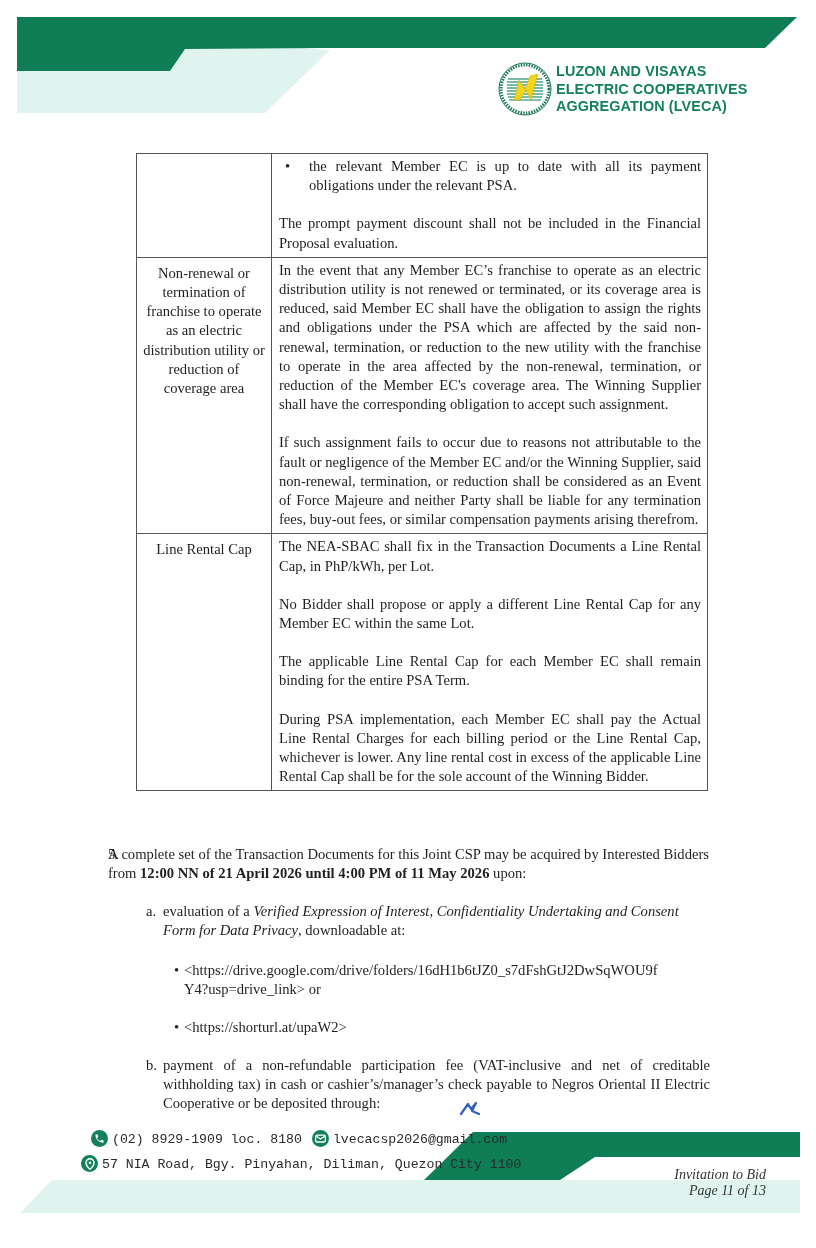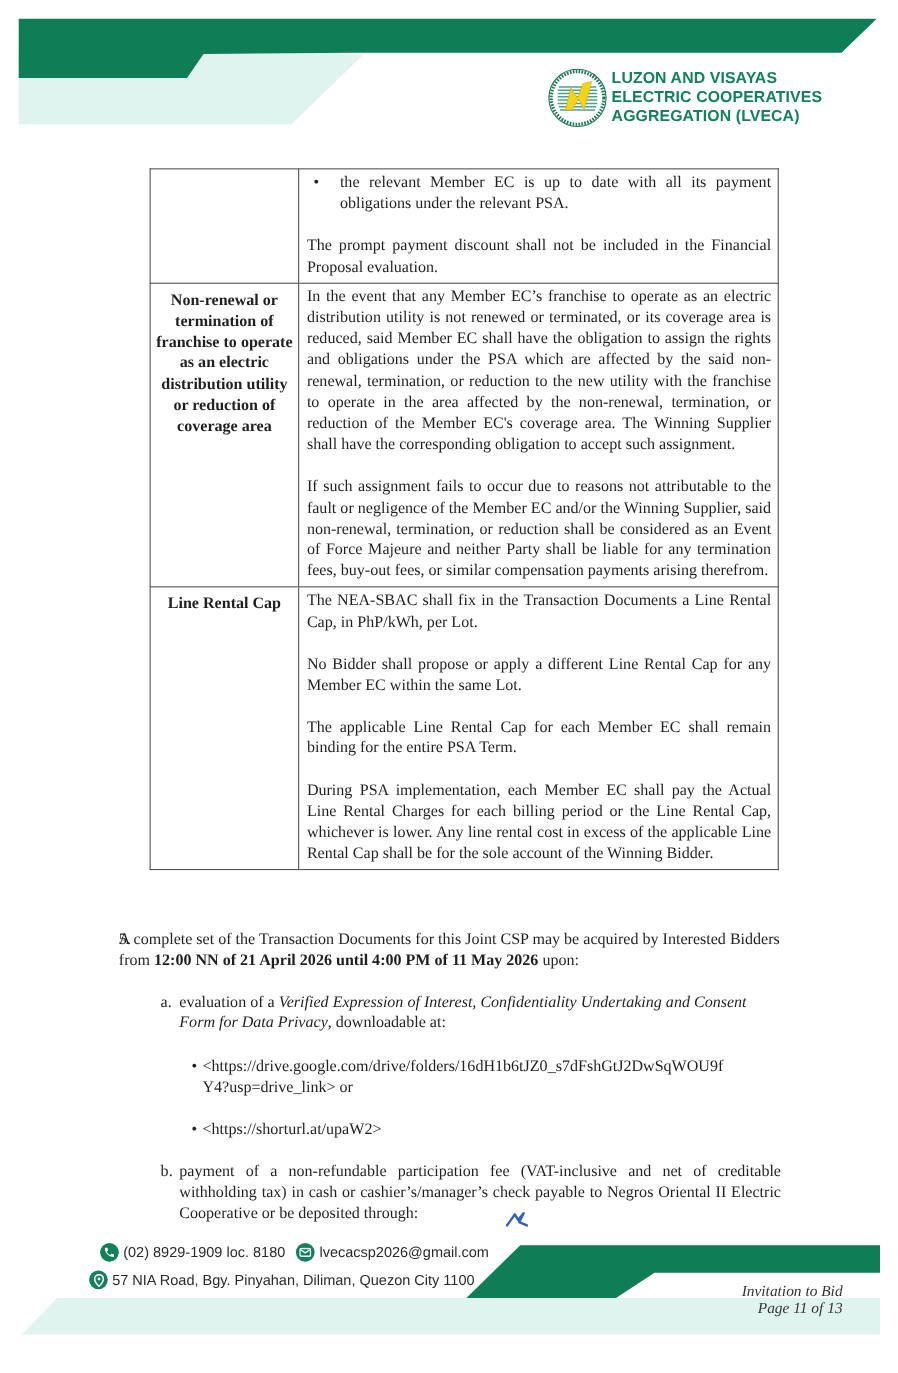--- a/index.html
+++ b/index.html
@@ -19,21 +19,21 @@
   }
   .org-name div { white-space: nowrap; }
   .logo { position: absolute; left: 498px; top: 62px; width: 54px; height: 54px; }
 
   
   table.terms {
     position: absolute; left: 136px; top: 153px; width: 572px;
     border-collapse: collapse; font-size: 14.6px; line-height: 19.2px;
   }
   table.terms td { border: 1px solid #555; vertical-align: top; }
-  td.term { width: 126px; padding: 6px 4px 4px 4px; text-align: center; font-weight: bold; }
+  td.term { width: 126px; padding: 6px 4px 4px 4px; text-align: center; font-weight: normal; }
   td.desc { padding: 3px 6px 4px 7px; text-align: justify; }
   td.desc p { margin: 0 0 19px 0; }
   td.desc p:last-child { margin-bottom: 0; }
   .bul { display: flex; }
   .bul .dot { width: 30px; flex: none; padding-left: 6px; box-sizing: border-box; }
   .bul .txt { flex: 1; text-align: justify; }
 
   
   .body-text { font-size: 14.6px; line-height: 19.2px; }
   .item5 { position: absolute; left: 108px; top: 845px; width: 602px; }
@@ -41,21 +41,21 @@
   .item5 .txt { }
   .sub { position: absolute; left: 146px; width: 564px; }
   .sub .lbl { position: absolute; left: 0; top: 0; }
   .sub .txt { margin-left: 17px; text-align: justify; }
   .link-item { position: absolute; left: 174px; width: 540px; }
   .link-item .dot { position: absolute; left: 0; top: 0; }
   .link-item .txt { margin-left: 10px; }
 
   
   #ftr-svg { position: absolute; left: 0; top: 1100px; }
-  .contact { position: absolute; font-family: Liberation Sans, sans-serif; font-size: 13.2px; color: #2a2a2a; white-space: nowrap; display: flex; align-items: center; padding-left: 33px; }
+  .contact { position: absolute; font-family: Liberation Mono, monospace; font-size: 13.2px; color: #2a2a2a; white-space: nowrap; display: flex; align-items: flex-end; padding-left: 33px; }
   .ic { width: 17px; height: 17px; border-radius: 50%; background: #13805a; display: inline-flex; align-items: center; justify-content: center; margin-right: 4px; flex: none; }
   .page-label { position: absolute; right: 50px; top: 1167px; text-align: right; font-style: italic; font-size: 14px; line-height: 16px; color: #333; }
   .sig { position: absolute; left: 459px; top: 1101px; }
 </style>
 </head>
 <body>
 
 <svg id="hdr-svg" width="816" height="130">
   <polygon points="17,48 300,48 330,50 265,113 17,113" fill="#e0f4ef"></polygon>
   <polygon points="17,17 797,17 765,48 322,48 185,49 170,71 17,71" fill="#0f7d55"></polygon>

